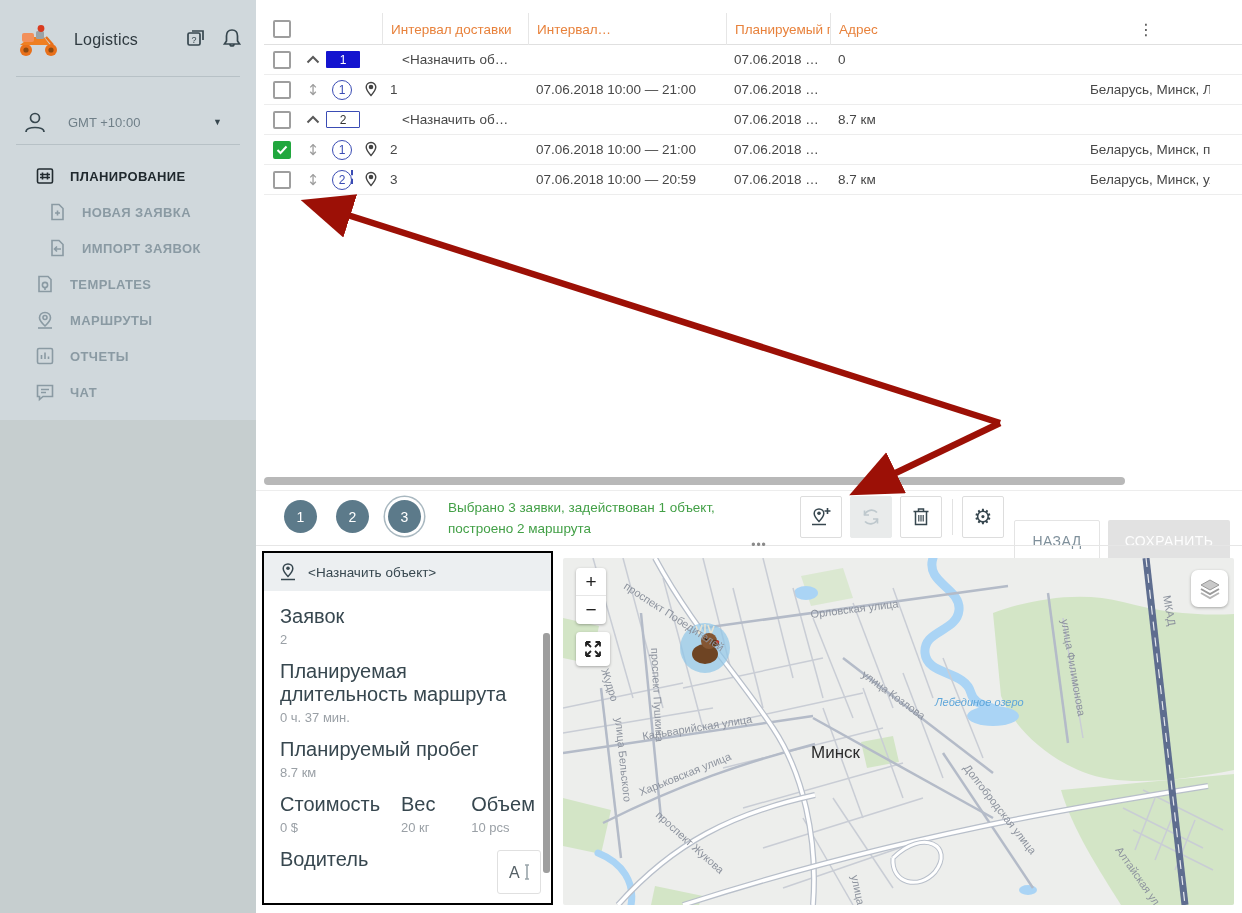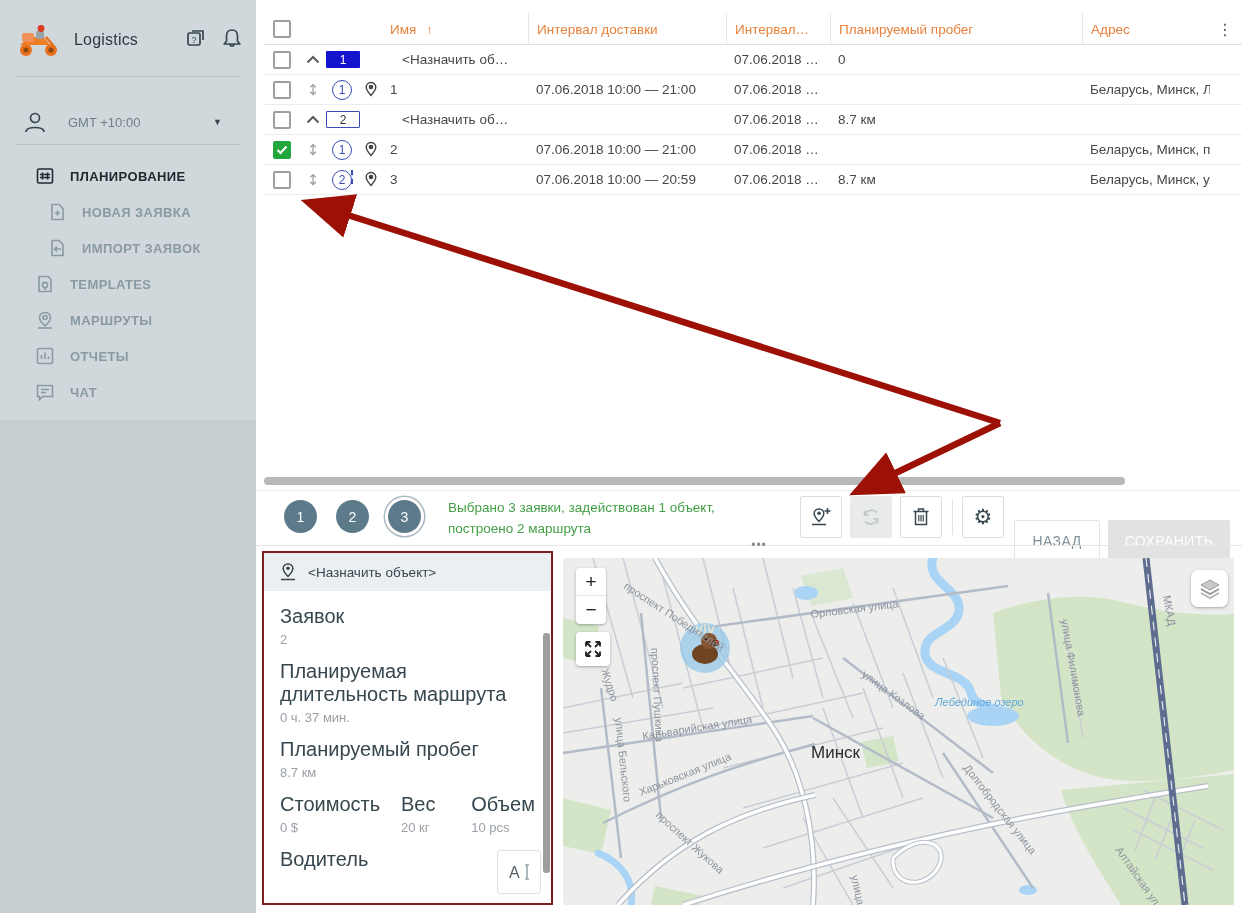--- a/index.html
+++ b/index.html
@@ -60,21 +60,21 @@
   .vdiv { position:absolute; top:8px; width:1px; height:36px; background:#e2e2e2; }
   .txtbtn { position:absolute; top:5px; height:42px; border-radius:2px; font-size:14px; letter-spacing:.4px; display:flex; align-items:center; justify-content:center; cursor:pointer;margin-top:24px; }
   .back { left:758px; width:86px; background:#fff; border:1px solid #e4e4e4; color:#7f909b; }
   .save { left:852px; width:122px; background:#e2e2e2; color:#fdfdfd; }
   .gear-glyph { font-family:"DejaVu Sans",sans-serif; font-size:21px; color:#37474f; line-height:1; }
 
   .bottom-div { position:absolute; left:256px; top:545px; width:986px; height:1px; background:#e6e6e6; }
   .resize-handle { position:absolute; left:744px; top:541px; width:30px; height:10px; color:#8a8a8a; font-size:12px; letter-spacing:1px; text-align:center; line-height:8px; cursor:row-resize; }
 
   
-  .panel { position:absolute; left:262px; top:551px; width:291px; height:354px; background:#fff; border:2px solid #7f1d1d; }
+  .panel { position:absolute; left:262px; top:551px; width:291px; height:354px; background:#fff; border:2px solid #000000; }
   .panel-h { height:38px; background:#eceff1; display:flex; align-items:center; }
   .panel-h svg { margin-left:14px; }
   .panel-h .pt { margin-left:10px; font-size:13.5px; color:#37474f; }
   .pbody { position:relative; padding:14px 16px 0 16px; height:312px; overflow:hidden; }
   .fld { margin-bottom:13px; }
   .fld .fl { font-size:20px; color:#37474f; margin-bottom:4px; }
   .fld .fv { font-size:13px; color:#9aa0a6; min-height:15px; }
   .inline3 { display:flex; margin-bottom:13px;gap:29px; }
   .inline3 .fld { margin-bottom:0; }
   .inline3 .fld:nth-child(1){ width:92px; } .inline3 .fld:nth-child(2){ width:92px; }
@@ -212,24 +212,20 @@
 </div>
 
 <div class="main">
   <div class="tbl" style="position:relative">
 
     <div class="trow thead">
       <div class="cb" style="margin-top:0"></div>
       <div></div>
         <div></div>
         <div></div>
-      <div class="hc first">
-          <span>Имя</span>
-          <span class="sortarrow">↑</span>
-        </div>
       <div class="hc">Интервал доставки</div>
       <div class="hc">Интервал…</div>
       <div class="hc">Планируемый пробег</div>
       <div class="hc">Адрес</div>
       <div class="hmenu">⋮</div>
     </div>
 
     <div class="trow">
       <div class="cb"></div>
       <div class="chev">

